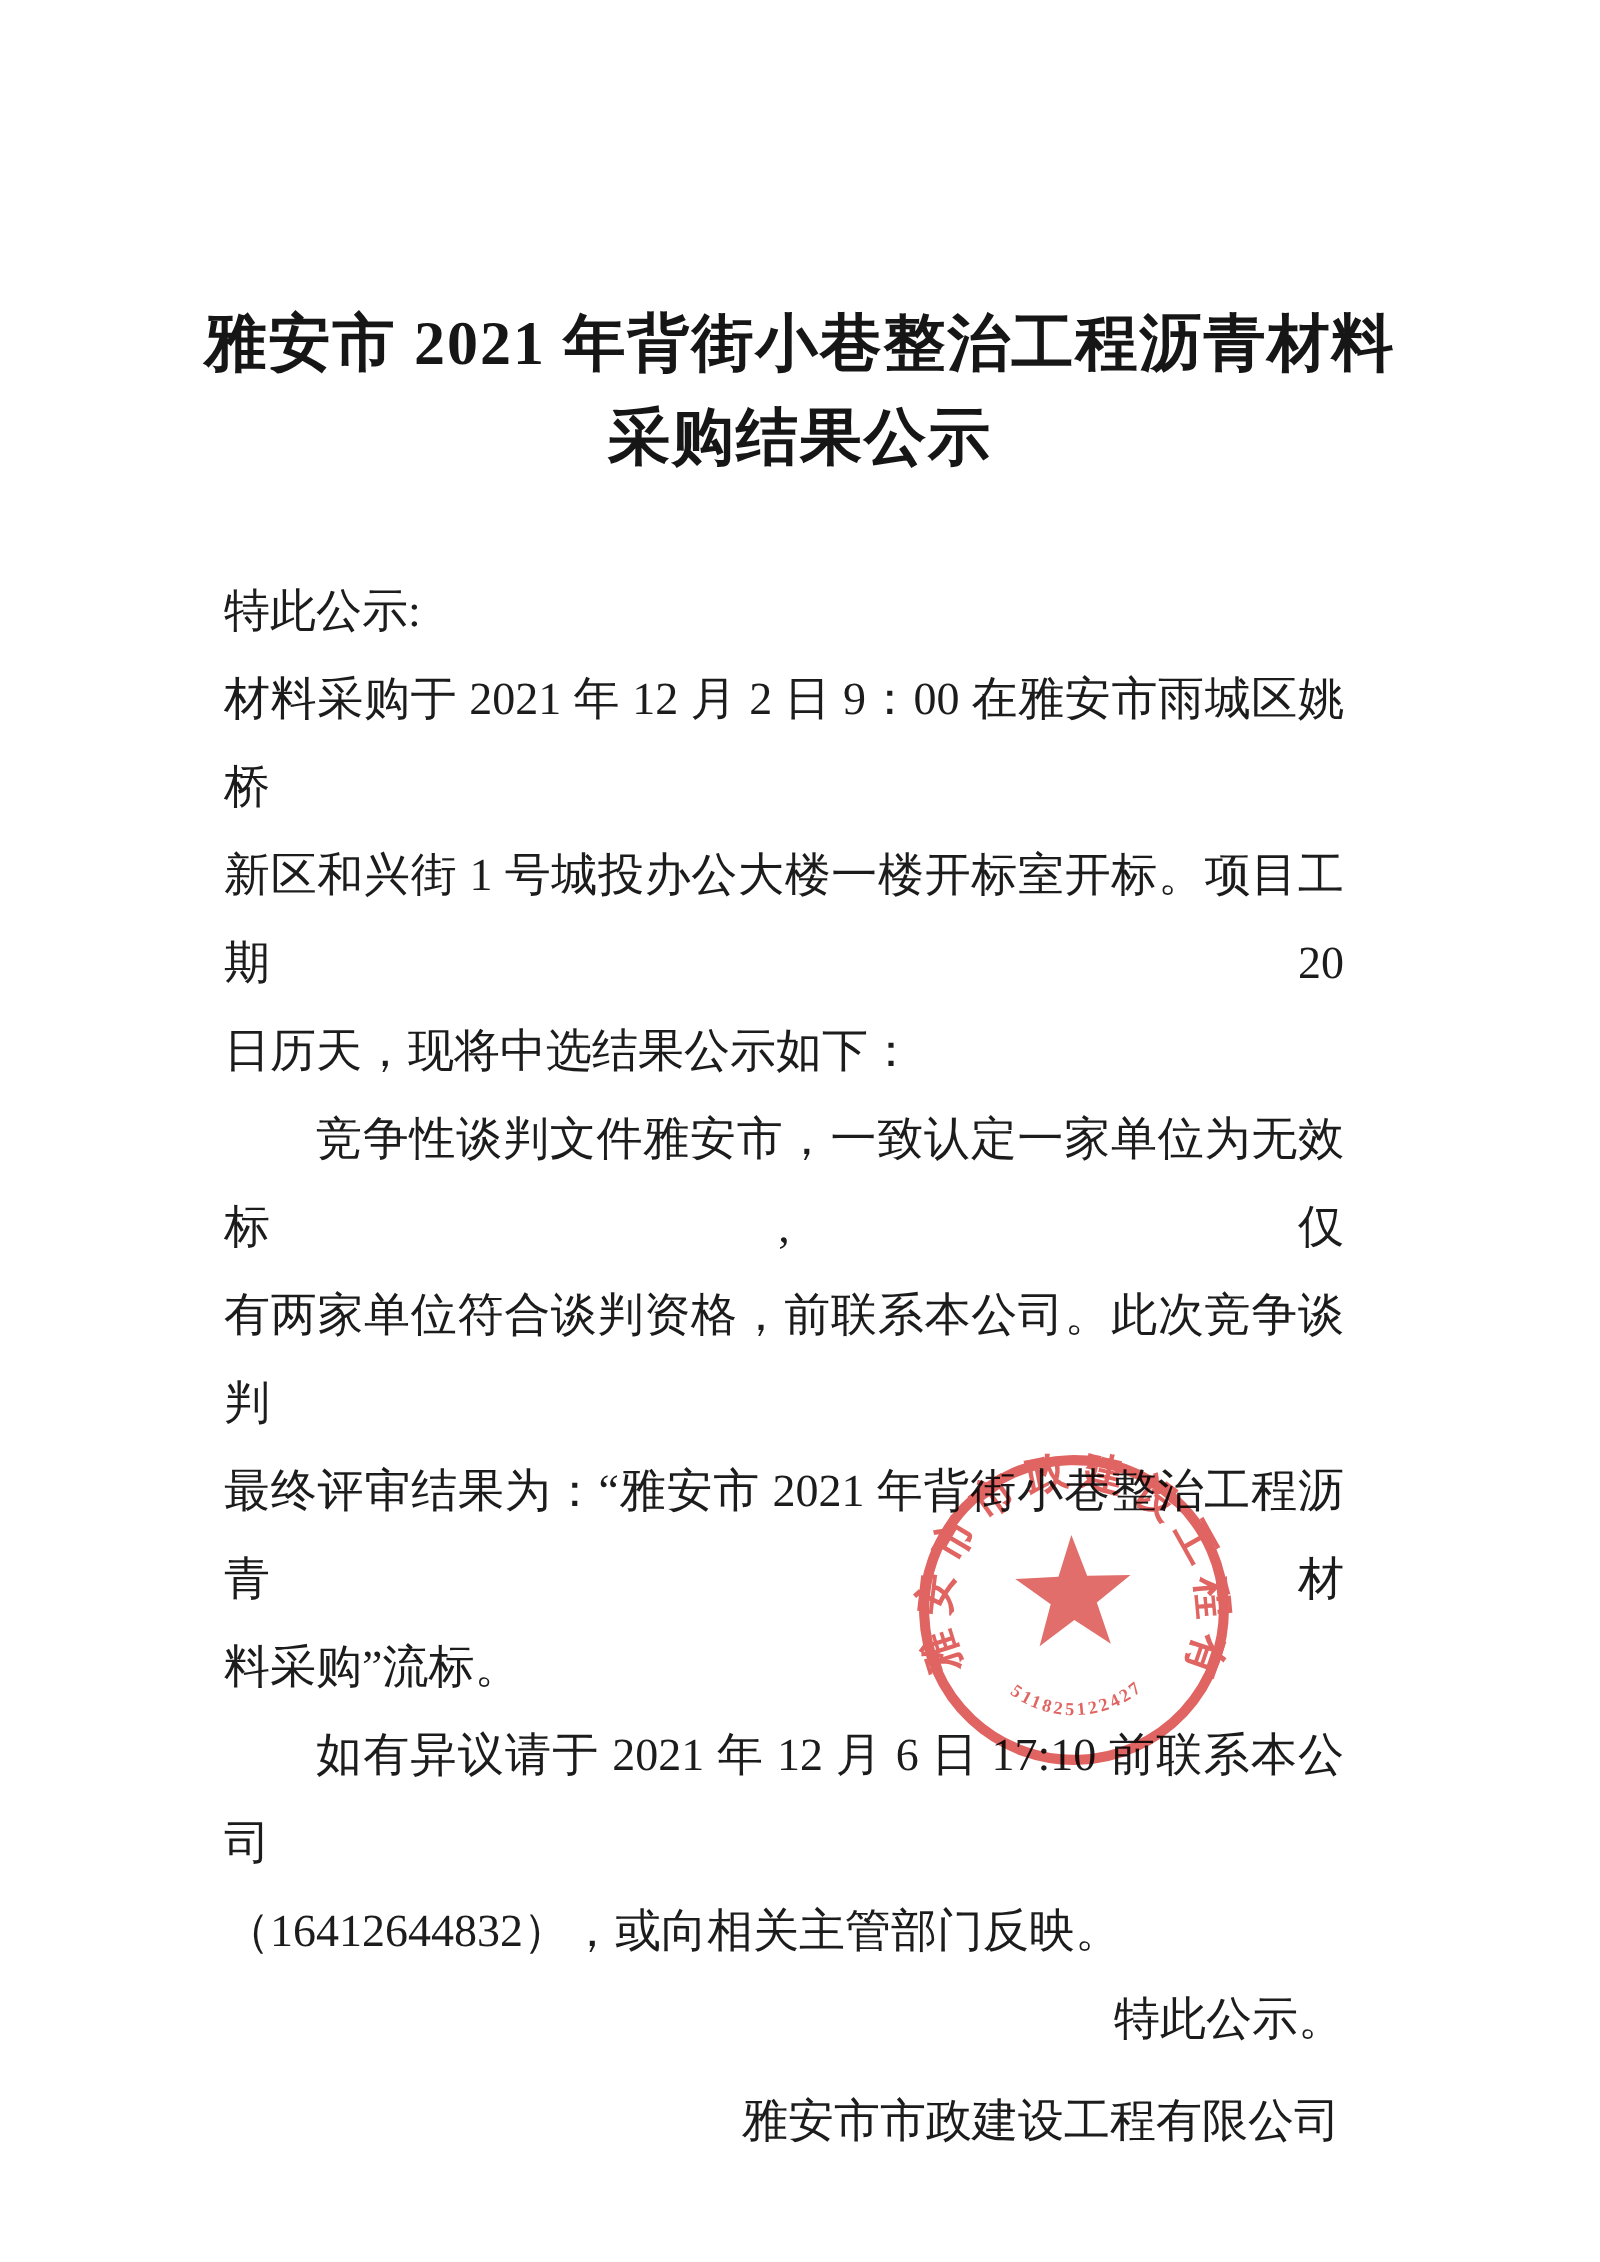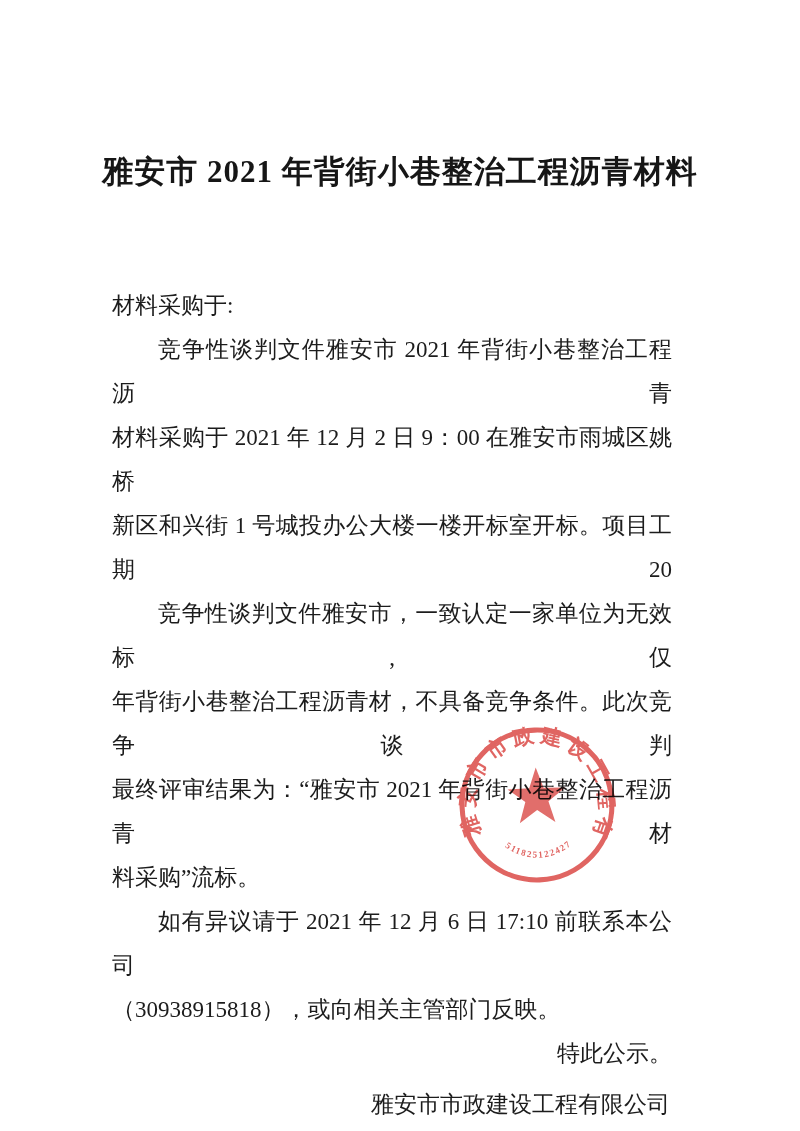--- a/index.html
+++ b/index.html
@@ -66,33 +66,34 @@
     font-weight: bold;
   }
 </style>
 </head>
 <body>
 
 <div class="page">
 
   <div class="title-block">
     <div>雅安市 2021 年背街小巷整治工程沥青材料</div>
+    <div>采购结果公示</div>
   </div>
 
   <div class="body-block">
-    <div class="line">材料采购于:</div>
-    <div class="line indent justify">竞争性谈判文件雅安市 2021 年背街小巷整治工程沥青</div>
+    <div class="line">特此公示:</div>
     <div class="line justify">材料采购于 2021 年 12 月 2 日 9：00 在雅安市雨城区姚桥</div>
     <div class="line justify">新区和兴街 1 号城投办公大楼一楼开标室开标。项目工期 20</div>
+    <div class="line">日历天，现将中选结果公示如下：</div>
     <div class="line indent justify">竞争性谈判文件雅安市，一致认定一家单位为无效标,仅</div>
-    <div class="line justify">年背街小巷整治工程沥青材，不具备竞争条件。此次竞争谈判</div>
+    <div class="line justify">有两家单位符合谈判资格，前联系本公司。此次竞争谈判</div>
     <div class="line justify">最终评审结果为：“雅安市 2021 年背街小巷整治工程沥青材</div>
     <div class="line">料采购”流标。</div>
     <div class="line indent justify">如有异议请于 2021 年 12 月 6 日 17:10 前联系本公司</div>
-    <div class="line">（30938915818），或向相关主管部门反映。</div>
+    <div class="line">（16412644832），或向相关主管部门反映。</div>
     <div class="line indent">特此公示。</div>
 
     <div class="sig-company">雅安市市政建设工程有限公司</div>
 
   </div>
 
   <svg class="seal" viewBox="0 0 160 160" aria-hidden="true">
     <defs>
       <path id="sealTextArc" d="M 23.8 106.2 A 62 62 0 1 1 136.2 106.2" fill="none"></path>
       <path id="sealCodeArc" d="M 37.4 109.8 A 52 52 0 0 0 122.6 109.8" fill="none"></path>

